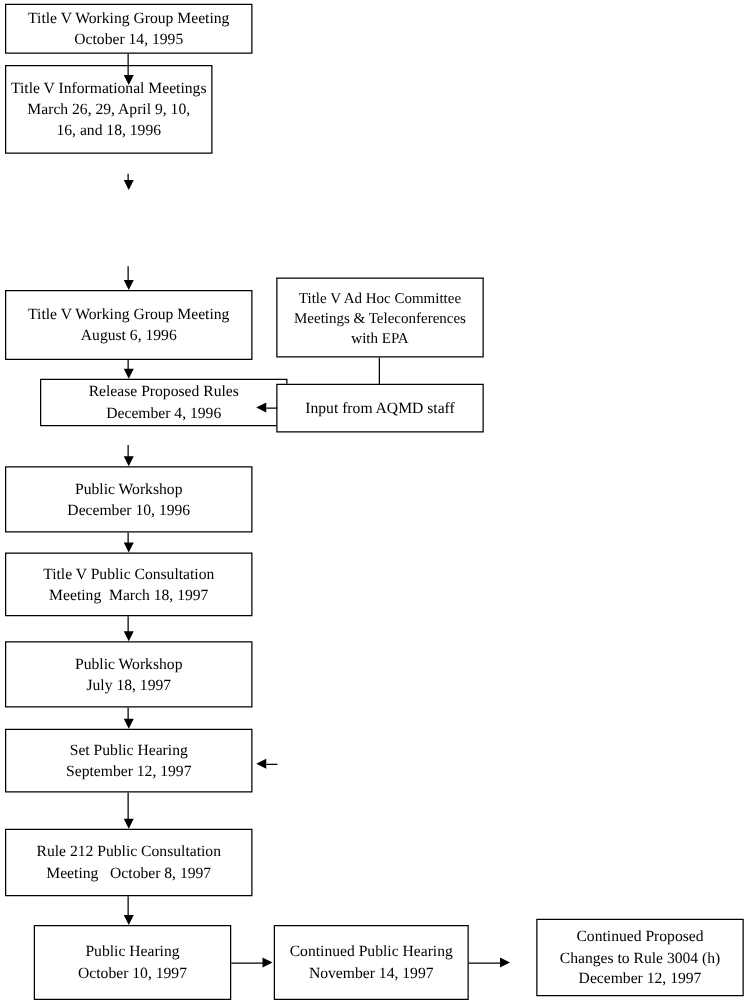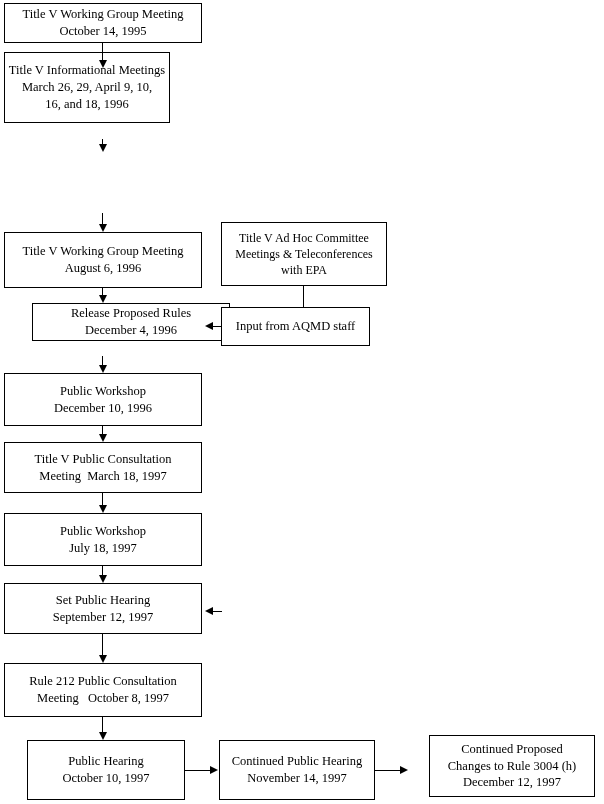--- a/index.html
+++ b/index.html
@@ -129,21 +129,21 @@
     <span class="ln">Changes to Rule 3004 (h)</span>
     <span class="ln">December 12, 1997</span>
   </div>
 
   <div class="node" style="left:221px; top:222px; width:166px; height:64px; font-size:12px;">
     <span class="ln">Title V Ad Hoc Committee</span>
     <span class="ln">Meetings &amp; Teleconferences</span>
     <span class="ln">with EPA</span>
   </div>
 
-  <div class="node" style="left:221px; top:307px; width:149px; height:39px;">
+  <div class="node" style="left:221px; top:307px; width:166px; height:39px;">
     <span class="ln">Input from AQMD staff</span>
   </div>
 
 
   <div class="conn vline" style="left:102px; top:43px; height:18px;"></div>
   <div class="arrow-down" style="left:99px; top:60px;"></div>
 
   <div class="conn vline" style="left:102px; top:139px; height:6px;"></div>
   <div class="arrow-down" style="left:99px; top:144px;"></div>
 

